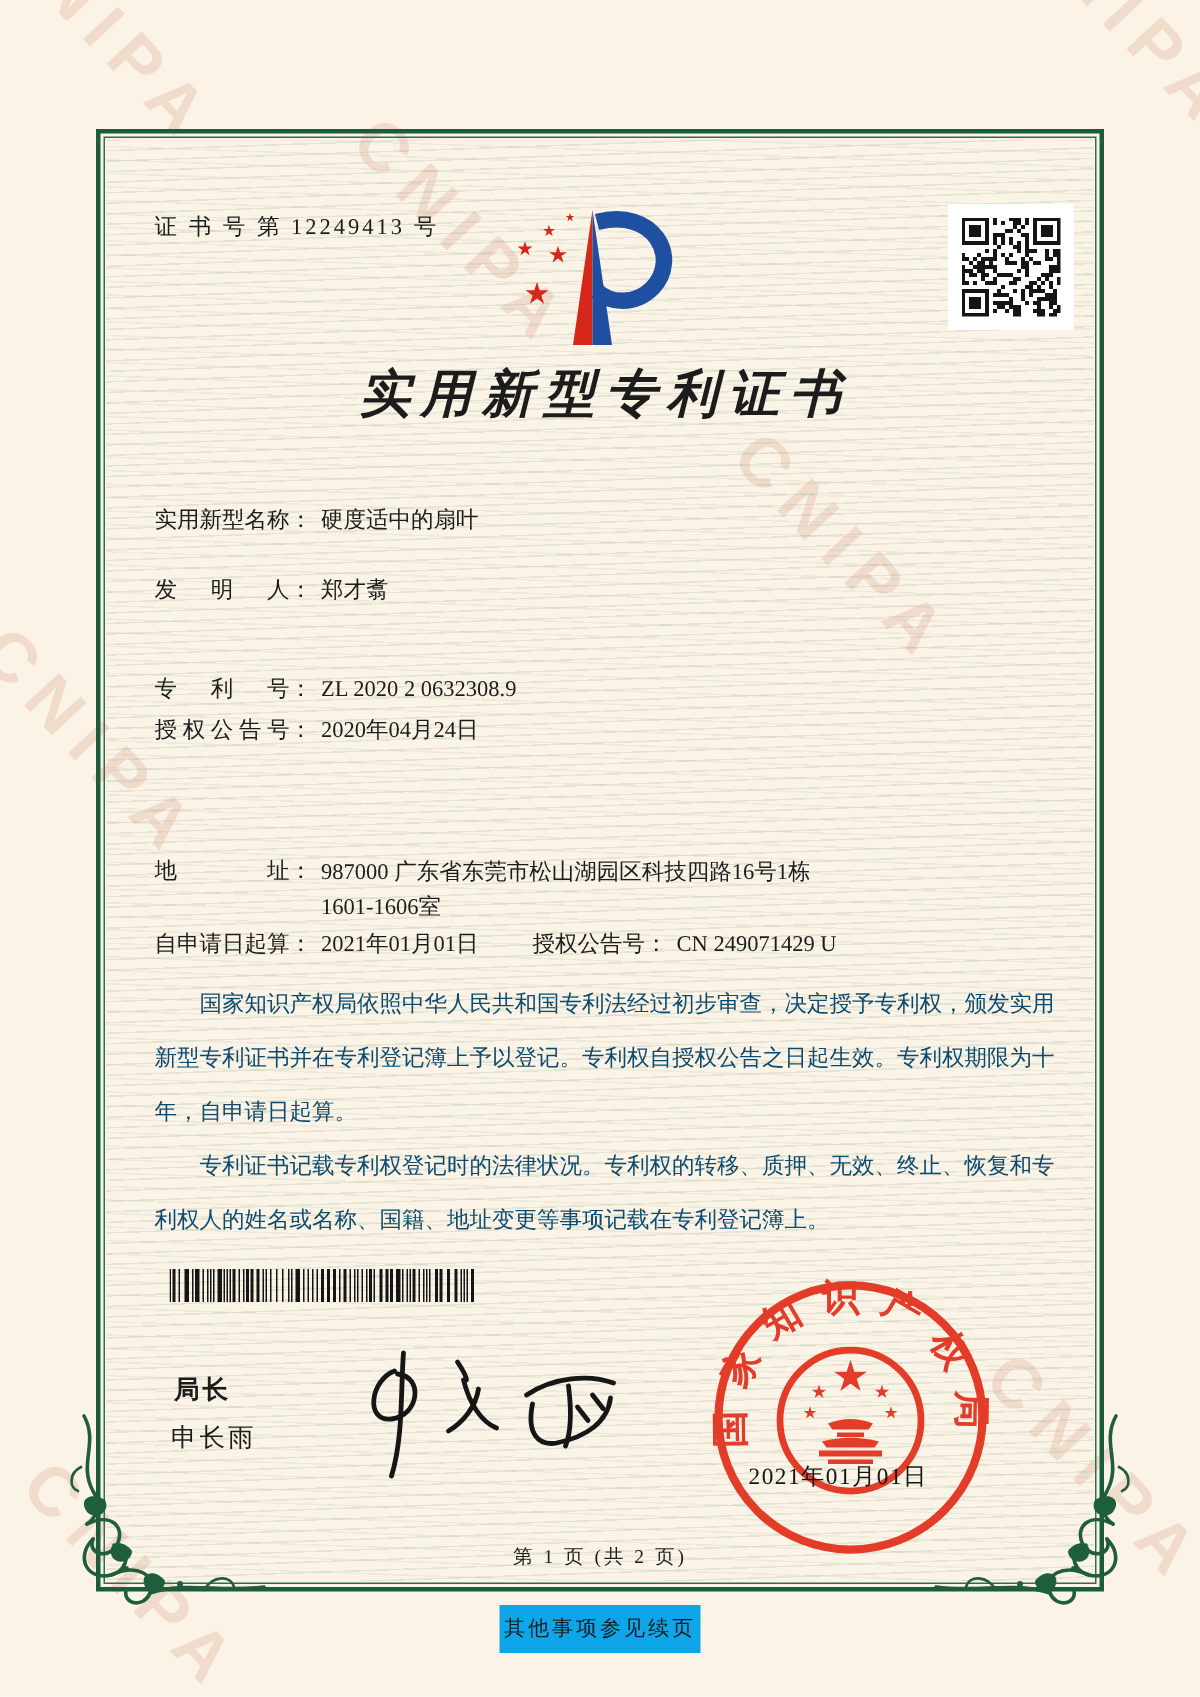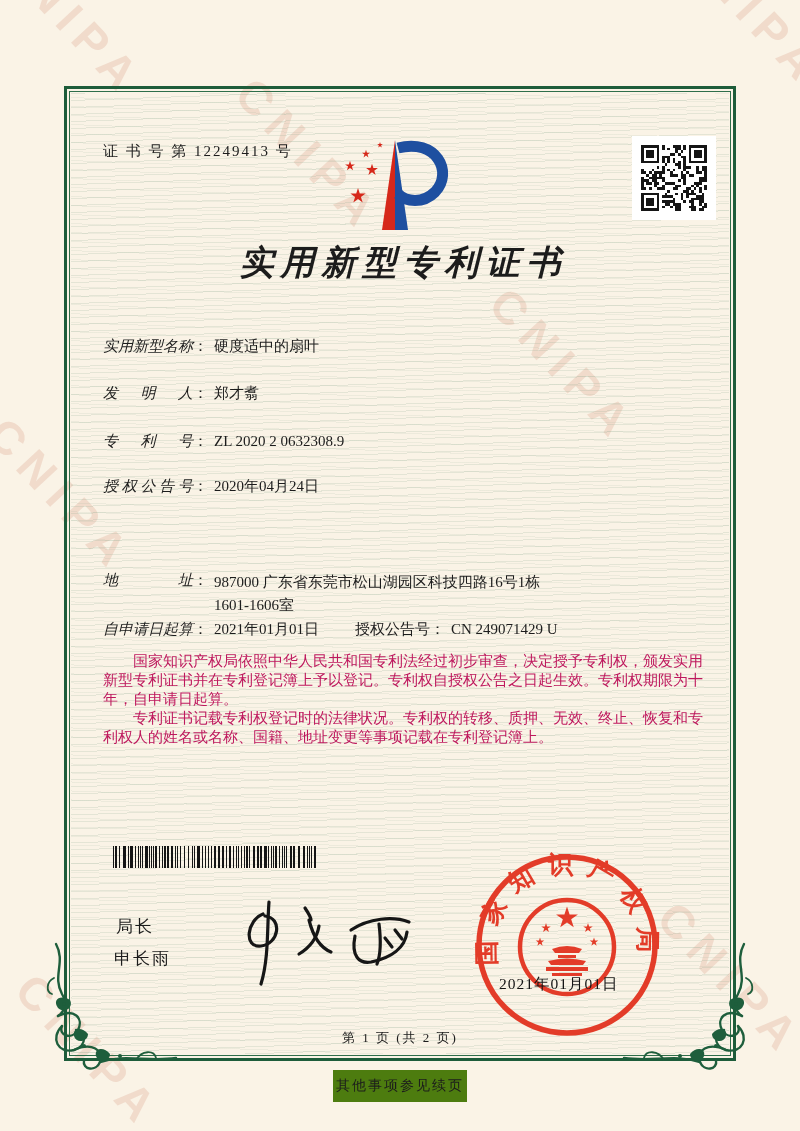--- a/index.html
+++ b/index.html
@@ -18,37 +18,37 @@
        repeating-linear-gradient(178deg, rgba(140,170,145,0.20) 0px, rgba(140,170,145,0.20) 1px, transparent 1px, transparent 7px),
        repeating-linear-gradient(182deg, rgba(140,170,145,0.12) 0px, rgba(140,170,145,0.12) 1px, transparent 1px, transparent 9px);}
   .content{position:absolute;inset:0;z-index:3;}
   .cert-no{position:absolute;left:103px;top:142px;font-size:15px;letter-spacing:2px;}
   .logo{position:absolute;left:336px;top:138px;}
   .qr-wrap{position:absolute;left:632px;top:136px;width:84px;height:84px;background:#fff;
            display:flex;align-items:center;justify-content:center;}
   .title{position:absolute;left:0;right:0;top:240px;text-align:center;font-size:34px;
          font-weight:700;letter-spacing:7px;text-indent:7px;font-style:italic;}
   .row{position:absolute;left:103px;font-size:15px;white-space:nowrap;}
-  .flabel{display:inline-block;width:90px;text-align:justify;text-align-last:justify;vertical-align:top;font-style:italic;}
+  .flabel{display:inline-block;width:90px;text-align:justify;text-align-last:justify;vertical-align:top;}
   .fval{margin-left:6px;}
   .row.addr{white-space:normal;}
   .row.addr .fval{display:inline-block;width:360px;line-height:23px;vertical-align:top;}
   .pair2{position:absolute;left:252px;top:0;white-space:nowrap;}
-  .paras{position:absolute;left:103px;top:652px;width:608px;font-size:15px;line-height:19px;color:#be185d;}
+  .paras{position:absolute;left:103px;top:652px;width:608px;font-size:15px;line-height:36px;color:#0c4a6e;}
   .paras p{margin:0;text-indent:2em;}
   .barcode{position:absolute;left:113px;top:846px;}
   .sig-title{position:absolute;left:116px;top:915px;font-family:"Liberation Sans","DejaVu Sans",sans-serif;
-             font-size:17px;font-weight:400;letter-spacing:2px;}
+             font-size:17px;font-weight:700;letter-spacing:2px;}
   .sig-name{position:absolute;left:114px;top:947px;font-family:"Liberation Sans","DejaVu Sans",sans-serif;
             font-size:17px;font-weight:500;letter-spacing:2px;text-align:right;}
   .sig-draw{position:absolute;left:233px;top:896px;}
   .seal{position:absolute;left:472px;top:850px;opacity:.94;mix-blend-mode:multiply;}
   .seal-date{position:absolute;left:499px;top:974px;font-size:15.5px;letter-spacing:1px;color:#141414;z-index:4;}
   .page-num{position:absolute;left:0;right:0;top:1029px;text-align:center;font-size:13px;letter-spacing:2px;}
-  .cont-note{position:absolute;left:50%;transform:translateX(-50%);top:1070px;background:#4d7c0f;
+  .cont-note{position:absolute;left:50%;transform:translateX(-50%);top:1070px;background:#0ea5e9;
              padding:7px 3px;font-size:14px;letter-spacing:2px;z-index:3;}
   .orn{position:absolute;z-index:4;}
   .orn.bl{left:40px;top:942px;}
   .orn.br{right:40px;top:942px;transform:scaleX(-1);}
   svg{display:block;}
 </style>
 </head>
 <body>
 
 <svg width="0" height="0" style="position:absolute">
@@ -319,21 +319,21 @@
     </div>
 
     <div class="title">实用新型专利证书</div>
 
     <div class="row" style="top:337px">
       <span class="flabel">实用新型名称</span><span>：</span><span class="fval">硬度适中的扇叶</span>
     </div>
     <div class="row" style="top:384px">
       <span class="flabel">发明人</span><span>：</span><span class="fval">郑才翥</span>
     </div>
-    <div class="row" style="top:432px">
+    <div class="row" style="top:450px">
       <span class="flabel">专利号</span><span>：</span><span class="fval">ZL 2020 2 0632308.9</span>
     </div>
     <div class="row" style="top:477px">
       <span class="flabel">授权公告号</span><span>：</span><span class="fval">2020年04月24日</span>
     </div>
     <div class="row addr" style="top:571px">
       <span class="flabel">地址</span><span>：</span><span class="fval">987000 广东省东莞市松山湖园区科技四路16号1栋1601-1606室</span>
     </div>
     <div class="row" style="top:620px">
       <span class="flabel">自申请日起算</span><span>：</span><span class="fval">2021年01月01日</span>

